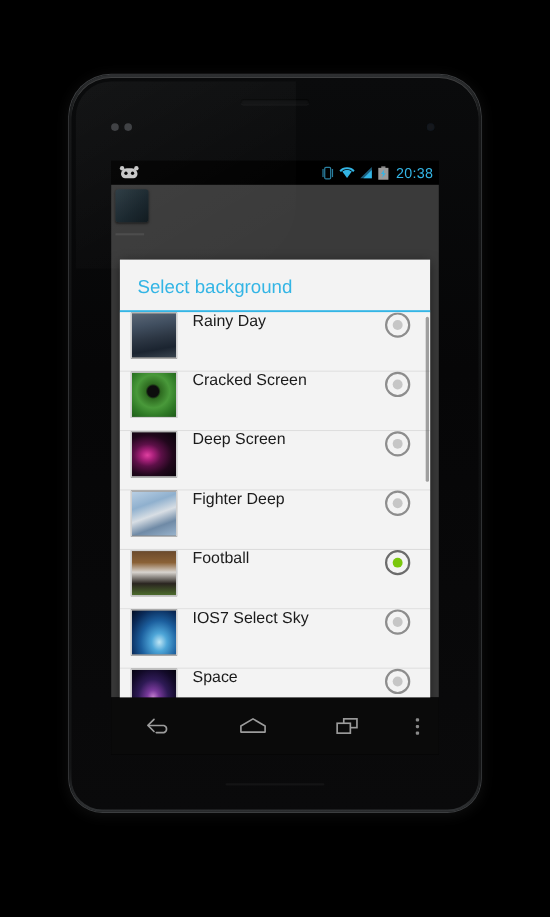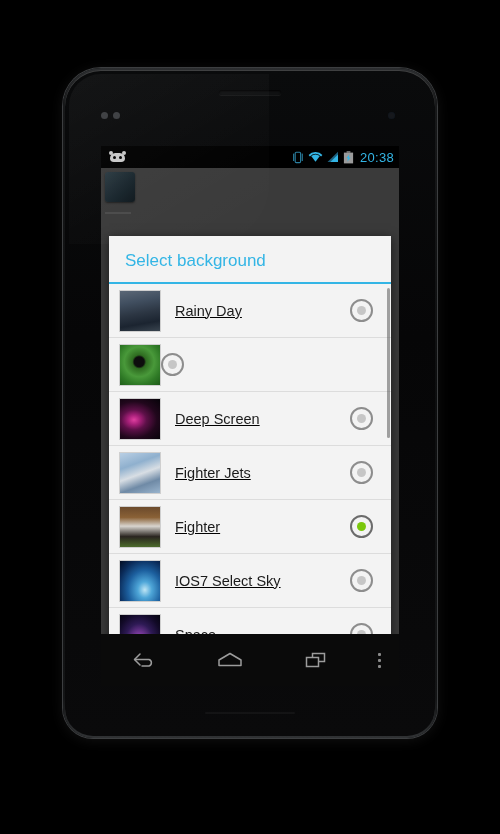--- a/index.html
+++ b/index.html
@@ -195,27 +195,25 @@
 
   #dialog-list {
     position: relative;
     height: 358px;
     overflow: hidden;
     background: #f3f3f3;
   }
   .list-item {
     position: relative;
     display: flex;
-    align-items: center;
     height: 54px;
     padding: 0 0 0 10px;
     box-sizing: border-box;
     border-bottom: 1px solid #dcdcdc;
     background: #f3f3f3;
-    text-decoration: underline;
   }
   .thumb {
     width: 42px;
     height: 42px;
     flex: 0 0 auto;
     border: 1px solid #cfcfcf;
     box-sizing: border-box;
     background-color: #222;
   }
   .item-label {
@@ -372,41 +370,42 @@
       <div id="dialog-list">
         <div class="list-item">
             <div class="thumb" style="background-image: linear-gradient(170deg, rgb(91, 103, 118) 0%, rgb(65, 79, 96) 28%, rgb(44, 54, 67) 55%, rgb(27, 36, 48) 78%, rgb(57, 68, 79) 100%);"></div>
             <div class="item-label">Rainy Day</div>
             <div class="radio">
               <div class="dot"></div>
             </div>
           </div>
           <div class="list-item">
             <div class="thumb" style="background-image: radial-gradient(circle at 48% 42%, rgb(13, 13, 13) 0%, rgb(13, 13, 13) 16%, rgb(46, 107, 32) 22%, rgb(73, 153, 58) 48%, rgb(47, 122, 38) 72%, rgb(29, 90, 24) 100%);"></div>
+            <div class="item-label">Cracked Screen</div>
             <div class="radio">
               <div class="dot"></div>
             </div>
           </div>
           <div class="list-item">
             <div class="thumb" style="background-image: radial-gradient(at 35% 52%, rgb(224, 64, 160) 0%, rgb(168, 32, 122) 16%, rgb(93, 16, 72) 34%, rgb(33, 7, 28) 62%, rgb(5, 3, 8) 100%);"></div>
             <div class="item-label">Deep Screen</div>
             <div class="radio">
               <div class="dot"></div>
             </div>
           </div>
           <div class="list-item">
             <div class="thumb" style="background-image: linear-gradient(160deg, rgb(185, 207, 228) 0%, rgb(143, 176, 206) 30%, rgb(216, 222, 228) 52%, rgb(111, 138, 166) 74%, rgb(154, 180, 205) 100%);"></div>
-            <div class="item-label">Fighter Jets</div>
+            <div class="item-label">Fighter Deep</div>
             <div class="radio">
               <div class="dot"></div>
             </div>
           </div>
           <div class="list-item">
             <div class="thumb" style="background-image: linear-gradient(rgb(107, 74, 44) 0%, rgb(138, 97, 54) 26%, rgb(216, 212, 207) 48%, rgb(42, 37, 32) 74%, rgb(76, 107, 44) 100%);"></div>
-            <div class="item-label">Fighter</div>
+            <div class="item-label">Football</div>
             <div class="radio checked">
               <div class="dot" style="background: rgb(122, 199, 12);"></div>
             </div>
           </div>
           <div class="list-item">
             <div class="thumb" style="background-image: radial-gradient(at 62% 72%, rgb(191, 230, 245) 0%, rgb(78, 166, 216) 20%, rgb(28, 95, 158) 48%, rgb(10, 42, 88) 76%, rgb(3, 13, 34) 100%);"></div>
             <div class="item-label">IOS7 Select Sky</div>
             <div class="radio">
               <div class="dot"></div>
             </div>

